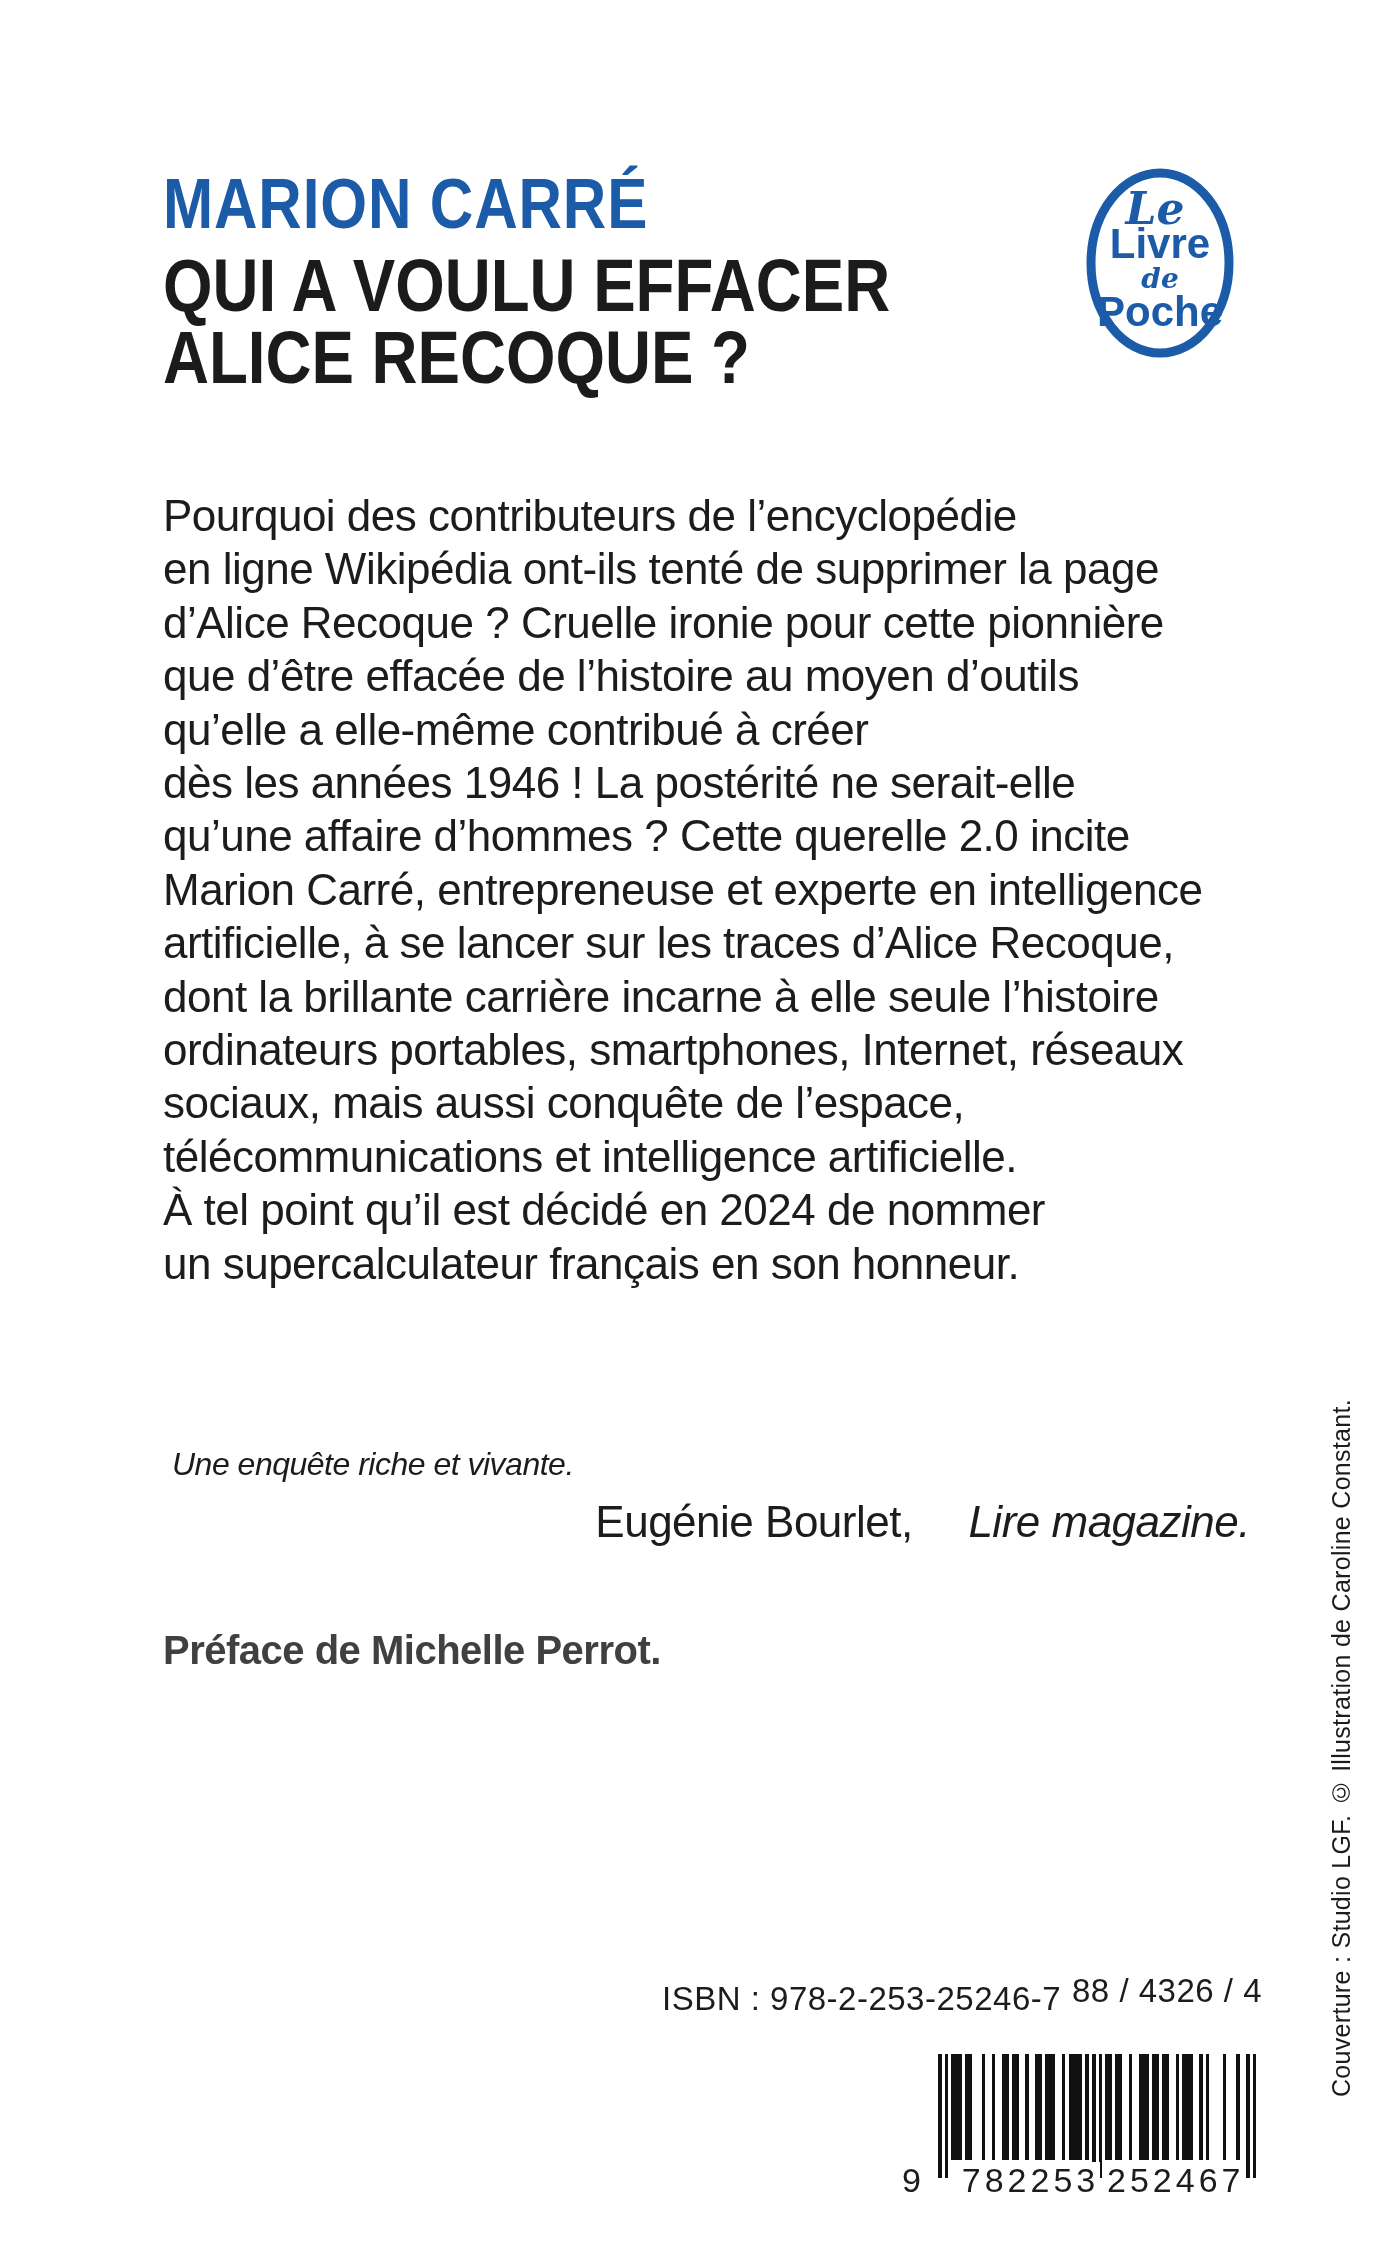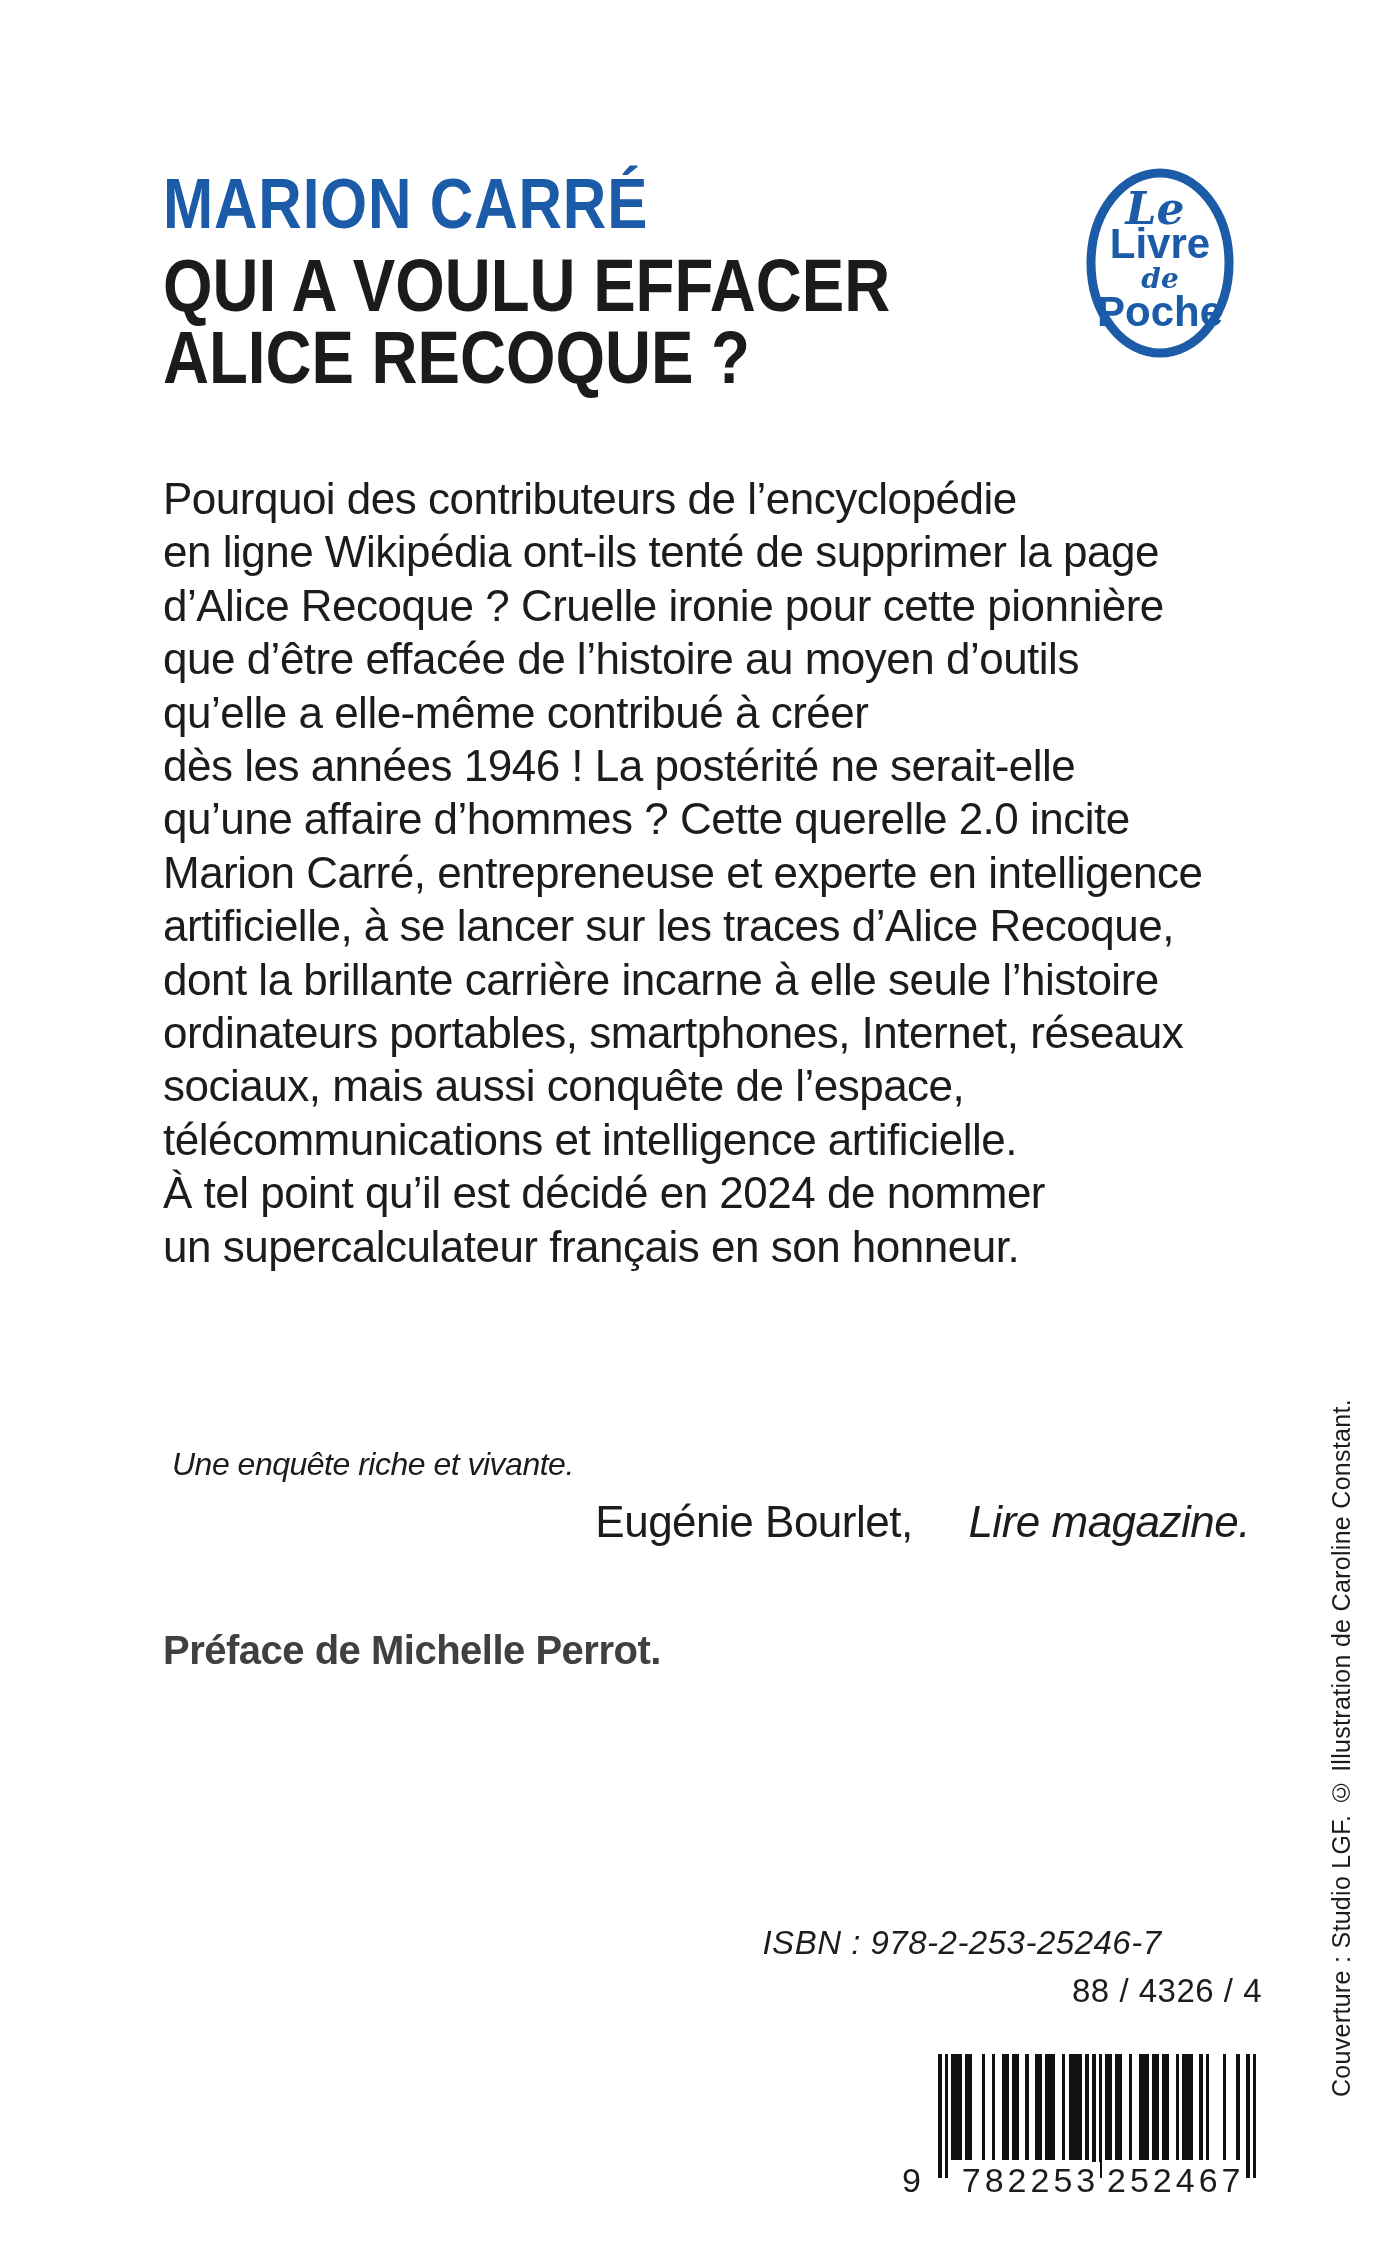--- a/index.html
+++ b/index.html
@@ -12,31 +12,31 @@
     color:#1c1c1c;
     overflow:hidden;
   }
   
   .header{position:absolute;left:163px;top:168px;transform:scaleX(.86);transform-origin:0 0;white-space:nowrap;}
   .author{font-size:70px;font-weight:bold;letter-spacing:1px;line-height:72px;margin:0 0 10px 0;}
   .title-line{font-size:74px;font-weight:bold;letter-spacing:0px;line-height:72px;color:#1b1b1b;margin:0;}
   
   .logo{position:absolute;left:1085px;top:168px;width:150px;height:190px;}
   
-  .synopsis{position:absolute;left:163px;top:472px;width:1130px;}
+  .synopsis{position:absolute;left:163px;top:489px;width:1130px;}
   .syn-line{font-size:44px;line-height:53.4px;letter-spacing:-.5px;white-space:nowrap;}
   
   .quote{position:absolute;left:172px;top:1446px;font-size:32px;font-style:italic;letter-spacing:-.5px;text-align:center;}
   .credit{position:absolute;left:163px;top:1497px;width:1087px;text-align:right;font-size:44px;letter-spacing:-.5px;}
   .credit .src{font-style:italic;margin-left:44px;}
   
   .preface{position:absolute;left:163px;top:1628px;font-size:40px;font-weight:bold;letter-spacing:-.5px;}
   
   .printcode{position:absolute;left:662px;top:1972px;width:600px;text-align:right;font-size:33px;letter-spacing:.5px;}
-  .isbn{position:absolute;left:662px;top:1924px;width:600px;text-align:center;font-size:33px;letter-spacing:.5px;font-style:italic;}
+  .isbn{position:absolute;left:662px;top:1980px;width:600px;text-align:left;font-size:33px;letter-spacing:.5px;}
   .barcode{position:absolute;left:938px;top:2054px;width:318px;height:145px;}
   .barcode-bars{position:absolute;left:0;top:0;width:318px;height:124px;}
   .bc-num{position:absolute;top:108px;font-size:34px;letter-spacing:4px;line-height:36px;}
   .bc-first{left:-36px;letter-spacing:0;}
   .bc-g1{left:11px;width:139px;text-align:center;background:#fff;margin-left:12px;}
   .bc-g2{left:169px;width:139px;text-align:left;background:#fff;}
   
   .side-credit{
     position:absolute;right:44px;bottom:168px;height:660px;
     writing-mode:vertical-rl;transform:rotate(180deg);

